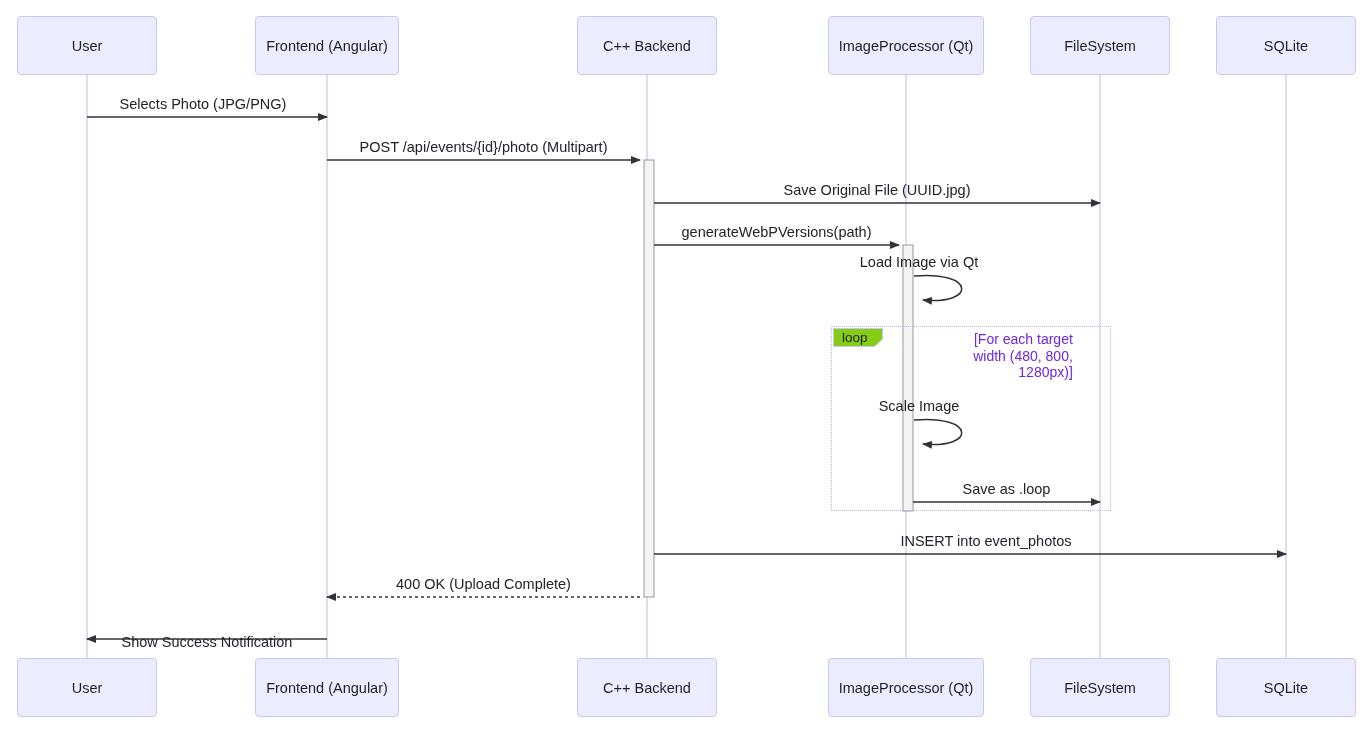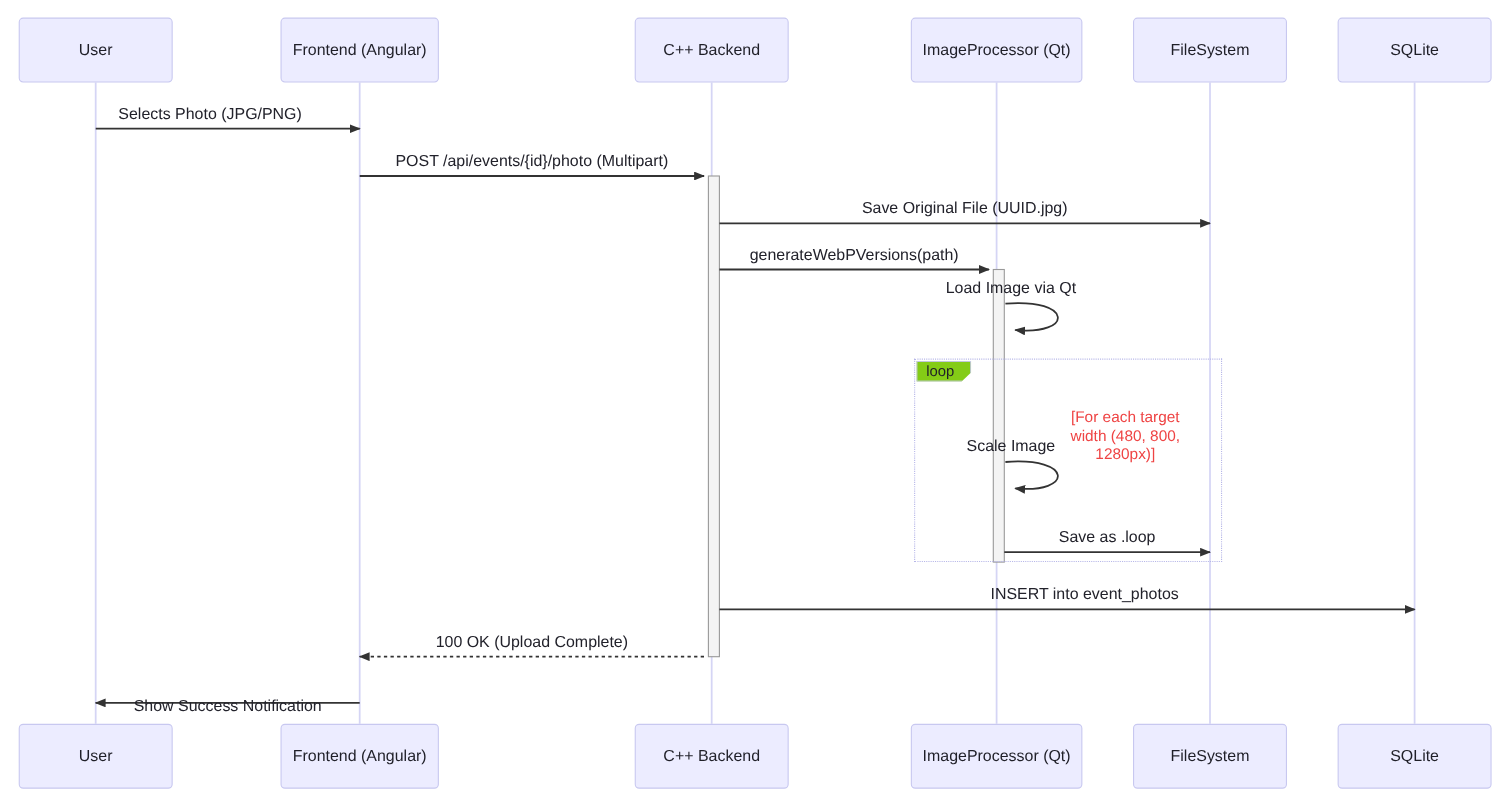--- a/index.html
+++ b/index.html
@@ -65,27 +65,26 @@
     display: flex;
     align-items: center;
     padding-left: 8px;
     font-size: 13.5px;
     color: #1f1f28;
     clip-path: polygon(0 0, 100% 0, 100% 55%, 82% 100%, 0 100%);
   }
   .loop-cond {
     position: absolute;
     font-size: 14px;
-    color: #ef4444;
-    text-align: center;
+    color: #6d28d9;
+    text-align: right;
     line-height: 16.5px;
     transform: translateX(-50%);
     white-space: pre-line;
     font-family: "Liberation Sans", sans-serif;
-    margin-top: 40px;
   }
 </style>
 </head>
 <body>
 
 <div id="diagram">
 
   <svg class="layer">
     <defs>
       <marker id="arrowSolid" markerWidth="10" markerHeight="8" refX="9" refY="4" orient="auto" markerUnits="userSpaceOnUse">
@@ -151,29 +150,29 @@
       </div>
       <div class="participant-box" style="left: 1030px; top: 658px; width: 140px; height: 59px; background: rgb(236, 236, 255); border-color: rgb(200, 200, 240);">
         <span class="participant-label">FileSystem</span>
       </div>
       <div class="participant-box" style="left: 1216px; top: 16px; width: 140px; height: 59px; background: rgb(236, 236, 255); border-color: rgb(200, 200, 240);">
         <span class="participant-label">SQLite</span>
       </div>
       <div class="participant-box" style="left: 1216px; top: 658px; width: 140px; height: 59px; background: rgb(236, 236, 255); border-color: rgb(200, 200, 240);">
         <span class="participant-label">SQLite</span>
       </div>
-      <div class="msg-label" style="left: 191px; top: 96px;">Selects Photo (JPG/PNG)</div>
+      <div class="msg-label" style="left: 203px; top: 96px;">Selects Photo (JPG/PNG)</div>
       <div class="msg-label" style="left: 483.5px; top: 139px;">POST /api/events/{id}/photo (Multipart)</div>
       <div class="msg-label" style="left: 877px; top: 182px;">Save Original File (UUID.jpg)</div>
       <div class="msg-label" style="left: 776.5px; top: 224px;">generateWebPVersions(path)</div>
       <div class="msg-label" style="left: 919px; top: 254px; text-align: center;">Load Image via Qt</div>
       <div class="msg-label" style="left: 919px; top: 398px;">Scale Image</div>
       <div class="msg-label" style="left: 1006.5px; top: 481px;">Save as .loop</div>
       <div class="msg-label" style="left: 970px; top: 533px; margin-left: 16px;">INSERT into event_photos</div>
-      <div class="msg-label" style="left: 483.5px; top: 576px;">100 OK (Upload Complete)</div>
+      <div class="msg-label" style="left: 483.5px; top: 576px;">400 OK (Upload Complete)</div>
       <div class="msg-label" style="left: 207px; top: 618px; margin-top: 16px;">Show Success Notification</div>
       <div class="loop-box" style="left: 831px; top: 326px; width: 280px; height: 185px; border-color: rgb(183, 183, 232);"></div>
       <div class="loop-tab" style="left: 833px; top: 328px; width: 50px; height: 19px;">loop</div>
       <div class="loop-cond" style="left: 1023px; top: 331px;">[For each target
 width (480, 800,
 1280px)]</div>
     </div>
 
 </div>
 

